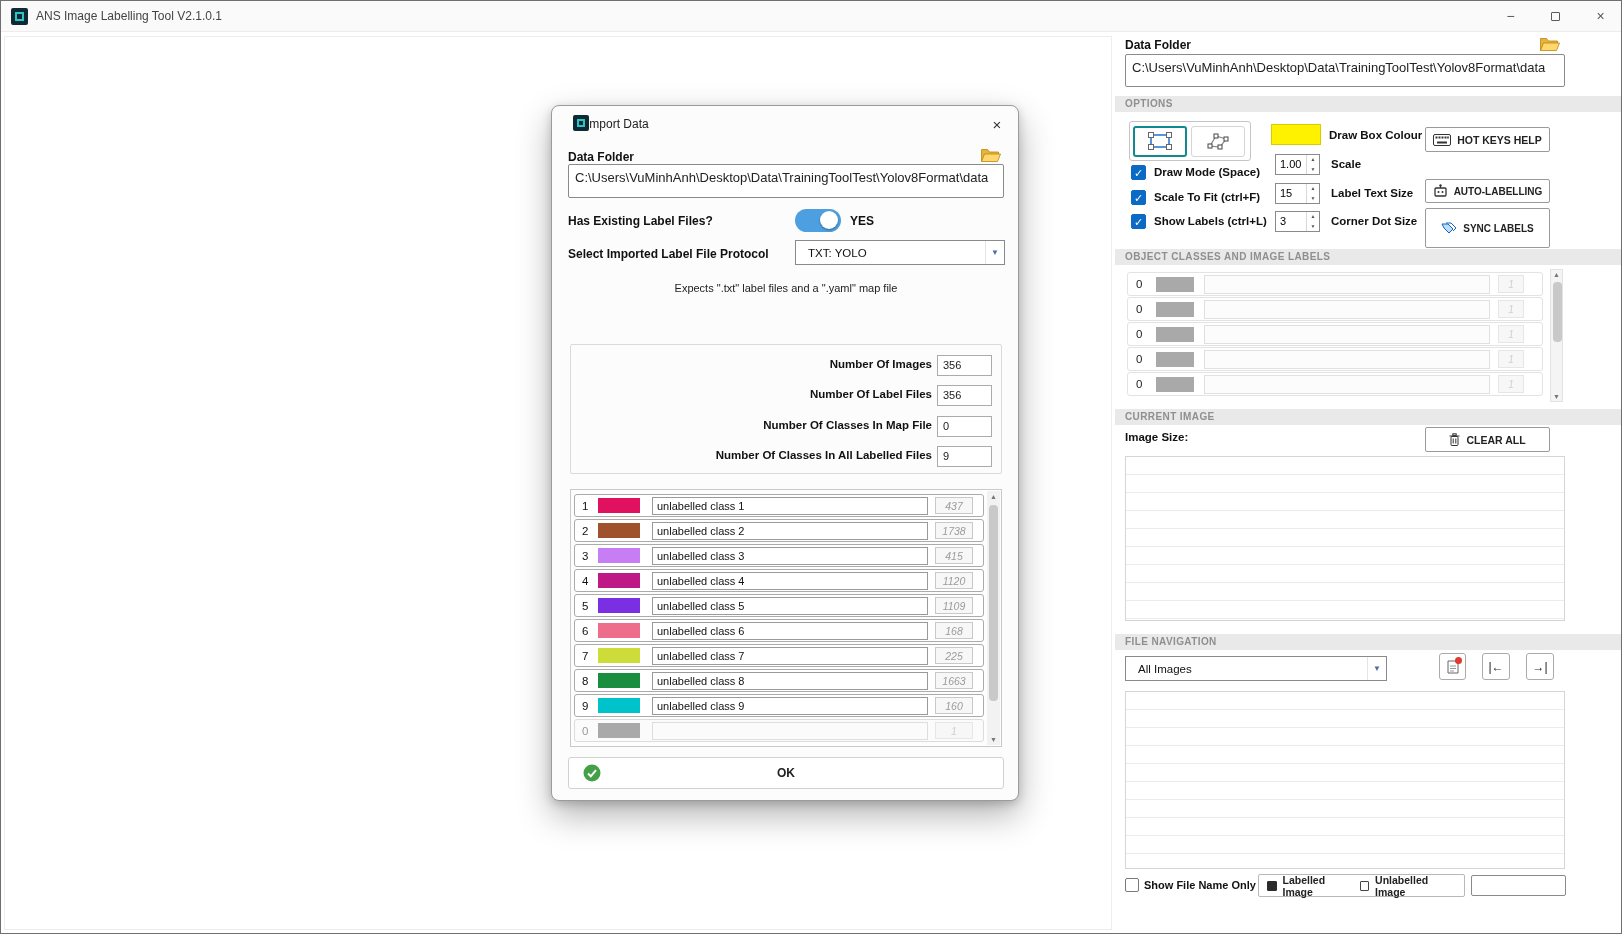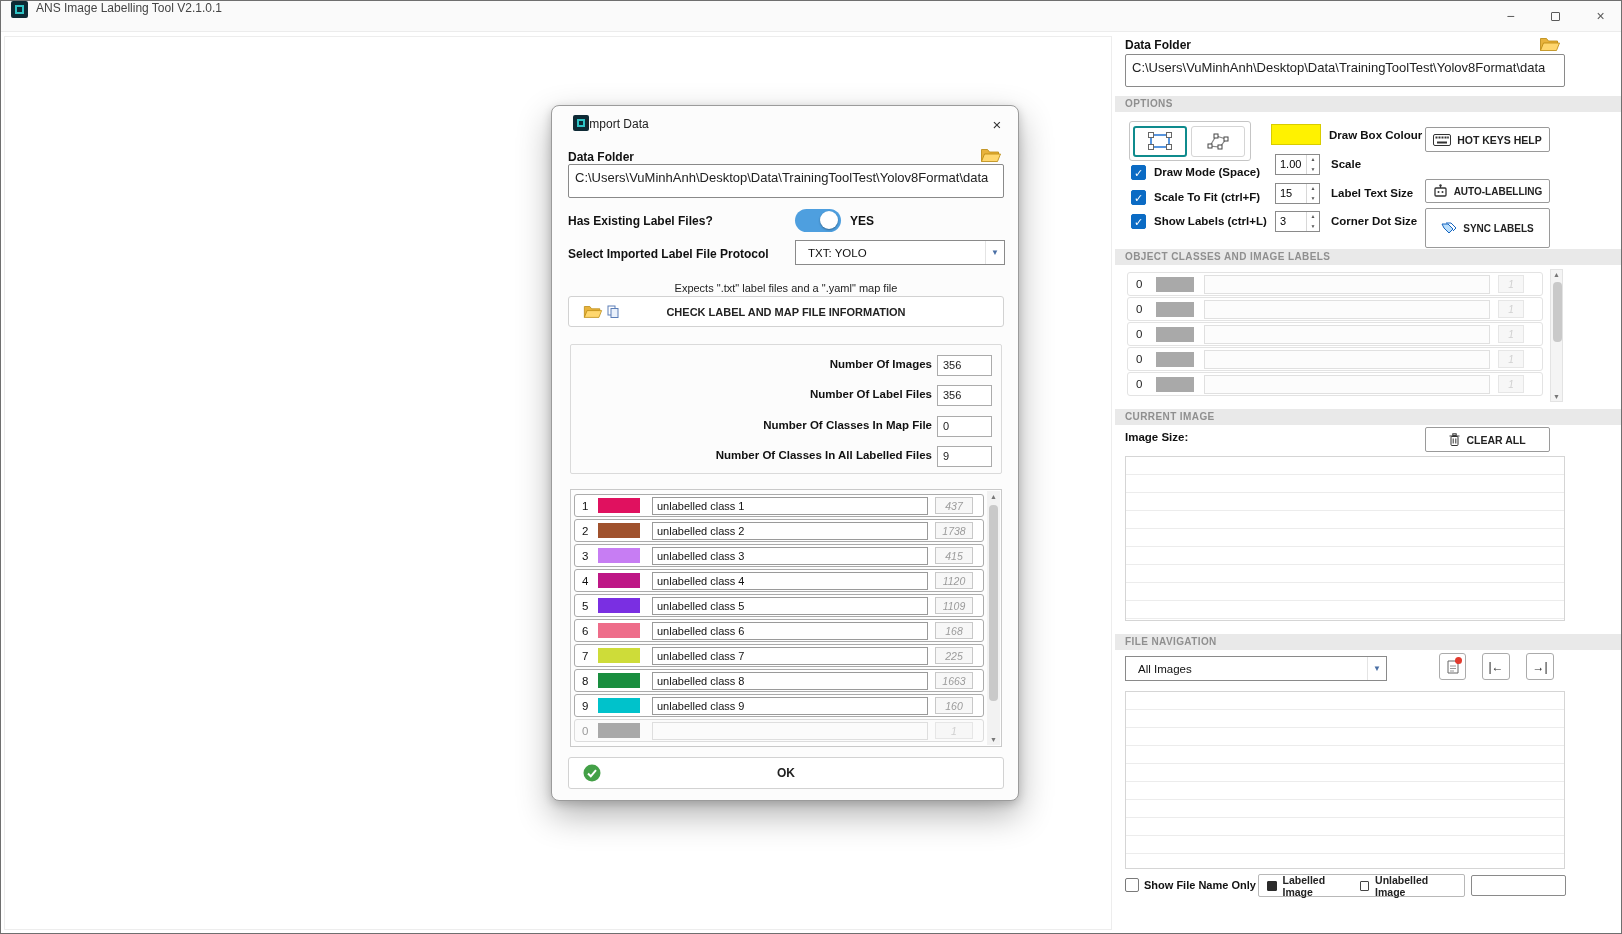--- a/index.html
+++ b/index.html
@@ -1,21 +1,21 @@
 <!DOCTYPE html>
 <html><head>
 <meta charset="utf-8">
 <style>
   * { margin:0; padding:0; box-sizing:border-box; font-family:"Liberation Sans", sans-serif; }
   body { background:#8a8a8a; }
   .app { position:relative; width:1622px; height:934px; background:#fff; overflow:hidden; border:1px solid #6f6f6f; }
   .abs { position:absolute; }
 
   
-  .titlebar { position:absolute; left:0; top:0; width:1622px; height:31px; background:#FAFAFA; border-bottom:1px solid #ECECEC; display:flex; }
+  .titlebar { position:absolute; left:0; top:0; width:1622px; height:31px; background:#FAFAFA; border-bottom:1px solid #ECECEC; display:flex; align-items:center; }
   .appicon { width:17px; height:17px; margin-left:10px; background:#0E2A35; border-radius:2px; position:relative; flex:0 0 auto; }
   .appicon::after { content:""; position:absolute; inset:4px; border:2px solid #2EC4C6; }
   .title-text { margin-left:8px; font-size:12px; color:#444; }
   .win-controls { margin-left:auto; display:flex; height:100%; }
   .win-btn { width:45px; height:100%; display:flex; align-items:center; justify-content:center; font-size:14px; color:#5a5a5a; }
   .maxbox { display:inline-block; width:9px; height:9px; border:1px solid #5a5a5a; border-radius:1px; }
 
   
   .canvas { position:absolute; left:3px; top:35px; width:1108px; height:894px; background:#fff; border:1px solid #EDEDED; }
 
@@ -303,33 +303,20 @@
     <div class="lbl" style="left:298px; top:108px;">YES</div>
 
     <div class="lbl" style="left:16px; top:141px;">Select Imported Label File Protocol</div>
     <div class="combo" style="left:243px; top:134px; width:210px; height:25px;">
       <span>TXT: YOLO</span>
       <span class="chev">▼</span>
     </div>
 
     <div class="abs" style="left:0; top:176px; width:468px; text-align:center; font-size:11px; color:#222;">Expects ".txt" label files and a ".yaml" map file</div>
 
-    <div class="bigbtn" style="left:16px; top:190px; width:436px; height:31px;">
-      <span class="lefticons">
-        <svg width="20" height="15" viewBox="0 0 22 16">
-            <path d="M1.5 14.5v-12h6l2 2.5h9v2" fill="#E8B33C" stroke="#B8860B" stroke-width="0.8"></path>
-            <path d="M1.5 14.5l3-7.5h16l-3 7.5z" fill="#FFD76E" stroke="#B8860B" stroke-width="0.8"></path>
-          </svg>
-        <svg width="12" height="13" viewBox="0 0 12 13">
-            <rect x="1" y="1" width="7" height="9" fill="#fff" stroke="#5C7FB8"></rect>
-            <rect x="4" y="3.5" width="7" height="9" fill="#EAF1FB" stroke="#5C7FB8"></rect>
-          </svg>
-      </span>
-      <span>CHECK LABEL AND MAP FILE INFORMATION</span>
-    </div>
 
     <div class="groupbox" style="left:18px; top:238px; width:432px; height:130px;"></div>
     <div class="statlbl" style="left:40px; top:252px;">Number Of Images</div>
     <div class="statval" style="left:385px; top:249px;">356</div>
     <div class="statlbl" style="left:40px; top:282px;">Number Of Label Files</div>
     <div class="statval" style="left:385px; top:279px;">356</div>
     <div class="statlbl" style="left:40px; top:313px;">Number Of Classes In Map File</div>
     <div class="statval" style="left:385px; top:310px;">0</div>
     <div class="statlbl" style="left:40px; top:343px;">Number Of Classes In All Labelled Files</div>
     <div class="statval" style="left:385px; top:340px;">9</div>

